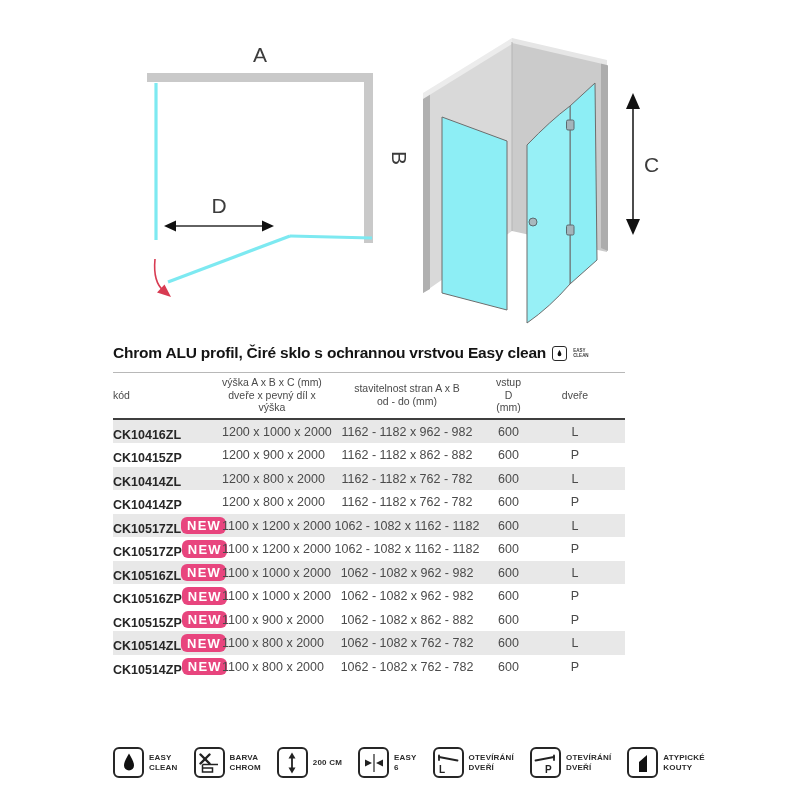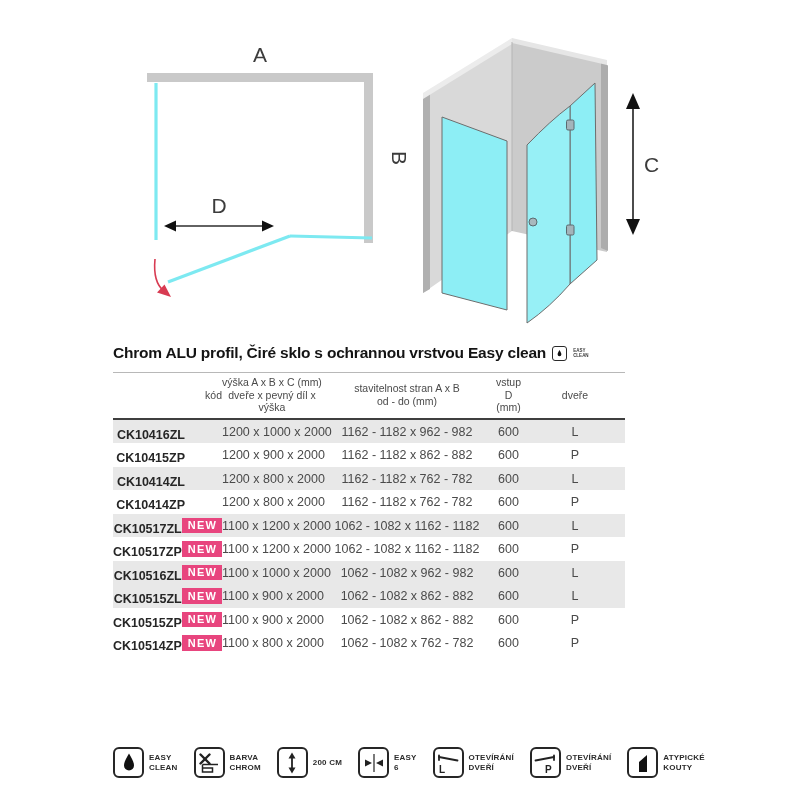--- a/index.html
+++ b/index.html
@@ -15,28 +15,28 @@
   #title-row{left:113px;top:344px;width:560px;display:flex;align-items:center;gap:6px;}
   #page-title{font-size:15.5px;font-weight:bold;color:#141414;letter-spacing:-0.2px;white-space:nowrap;}
   .mini-icon-box{width:13px;height:13px;border:1.4px solid #2a2a2a;border-radius:3px;display:flex;align-items:center;justify-content:center;flex:0 0 auto;}
   .mini-label{font-size:4.5px;line-height:1.15;font-weight:bold;color:#3a3a3a;}
 
   
   #spec-table{left:113px;top:372px;width:512px;}
   table{border-collapse:collapse;table-layout:fixed;width:512px;}
   thead tr{border-top:1px solid #b8b8b8;border-bottom:2px solid #3f3f3f;}
   th{font-weight:normal;font-size:10.5px;color:#4a4a4a;line-height:1.2;padding:3px 0 4px 0;vertical-align:middle;}
-  th.left,td.left{text-align:right;}
+  th.left,td.left{text-align:left;}
   th.center,td.center{text-align:center;}
   td{height:23.5px;padding:0;font-size:12.5px;color:#4a4a4a;white-space:nowrap;}
   tr.shaded{background:#e8e8e8;}
   td.code-cell{font-weight:bold;color:#262626;}
   .code-wrap{display:flex;align-items:center;}
   .code-text{display:inline-block;width:72px;margin-top:6px;}
-  .badge{display:inline-block;background:#e8457e;color:#fff;font-size:11px;font-weight:bold;letter-spacing:1.2px;padding:2.5px 5px 2px 6px;border-radius:0;line-height:1;}
+  .badge{display:inline-block;background:#e8457e;color:#fff;font-size:13px;font-weight:bold;letter-spacing:1.2px;padding:2.5px 5px 2px 6px;border-radius:6px;line-height:1;}
   .badge:empty{display:none;}
 
   
   #legend{left:113px;top:747px;display:flex;align-items:center;}
   .legend-item{display:flex;align-items:center;margin-right:16px;}
   .legend-icon{width:31px;height:31px;border:2px solid #262626;border-radius:6px;box-sizing:border-box;display:flex;align-items:center;justify-content:center;flex:0 0 auto;background:#fff;}
   .legend-label{font-size:8px;font-weight:bold;color:#2b2b2b;line-height:1.2;margin-left:5px;letter-spacing:0.2px;}
 </style>
 </head>
 <body>
@@ -208,43 +208,55 @@
             <span class="code-wrap">
               <span class="code-text">CK10516ZL</span>
               <span class="badge">NEW</span>
             </span>
           </td>
           <td class="center">1100 x 1000 x 2000</td>
           <td class="center">1062 - 1082 x 962 - 982</td>
           <td class="center">600</td>
           <td class="center">L</td>
         </tr>
-        <tr class="shaded">
-          <td class="code-cell left">
-            <span class="code-wrap">
-              <span class="code-text">CK10515ZL</span>
+        <tr>
+          <td class="code-cell left">
+            <span class="code-wrap">
+              <span class="code-text">CK10516ZP</span>
+              <span class="badge">NEW</span>
+            </span>
+          </td>
+          <td class="center">1100 x 1000 x 2000</td>
+          <td class="center">1062 - 1082 x 962 - 982</td>
+          <td class="center">600</td>
+          <td class="center">P</td>
+        </tr>
+        <tr>
+          <td class="code-cell left">
+            <span class="code-wrap">
+              <span class="code-text">CK10515ZP</span>
               <span class="badge">NEW</span>
             </span>
           </td>
           <td class="center">1100 x 900 x 2000</td>
           <td class="center">1062 - 1082 x 862 - 882</td>
           <td class="center">600</td>
-          <td class="center">L</td>
-        </tr>
-        <tr>
-          <td class="code-cell left">
-            <span class="code-wrap">
-              <span class="code-text">CK10515ZP</span>
-              <span class="badge">NEW</span>
-            </span>
-          </td>
-          <td class="center">1100 x 900 x 2000</td>
-          <td class="center">1062 - 1082 x 862 - 882</td>
-          <td class="center">600</td>
-          <td class="center">P</td>
+          <td class="center">P</td>
+        </tr>
+        <tr class="shaded">
+          <td class="code-cell left">
+            <span class="code-wrap">
+              <span class="code-text">CK10514ZL</span>
+              <span class="badge">NEW</span>
+            </span>
+          </td>
+          <td class="center">1100 x 800 x 2000</td>
+          <td class="center">1062 - 1082 x 762 - 782</td>
+          <td class="center">600</td>
+          <td class="center">L</td>
         </tr>
         <tr>
           <td class="code-cell left">
             <span class="code-wrap">
               <span class="code-text">CK10514ZP</span>
               <span class="badge">NEW</span>
             </span>
           </td>
           <td class="center">1100 x 800 x 2000</td>
           <td class="center">1062 - 1082 x 762 - 782</td>

